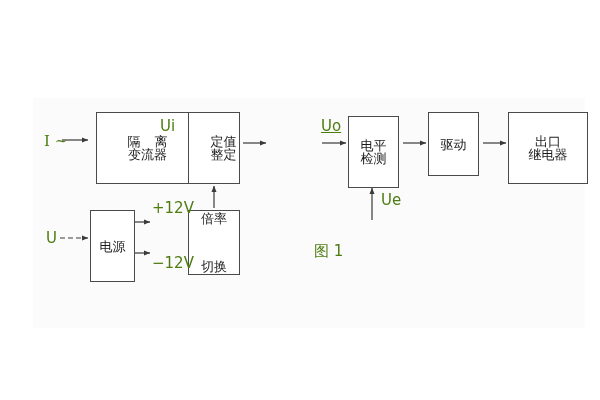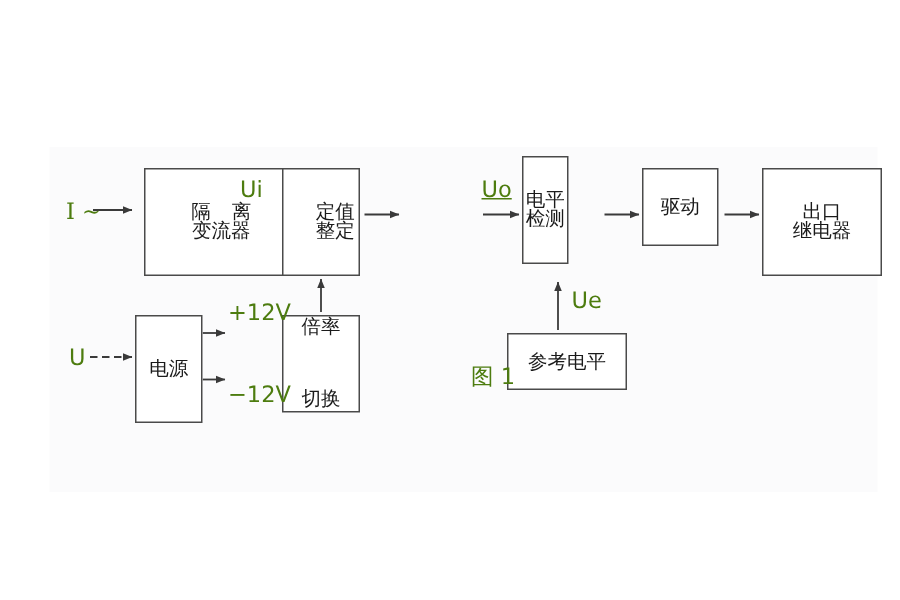--- a/index.html
+++ b/index.html
@@ -114,46 +114,43 @@
     <span class="ln">隔 离</span>
     <span class="ln">变流器</span>
   </div>
 
   <div class="box" style="left:188px; top:112px; width:52px; height:72px;padding-left:19px;">
     <span class="ln">定值</span>
     <span class="ln">整定</span>
   </div>
 
 
-  <div class="box" style="left:348px; top:104px; width:31px; height:72px;">
+  <div class="box" style="left:348px; top:116px; width:51px; height:72px;">
     <span class="ln">电平</span>
     <span class="ln">检测</span>
   </div>
 
-  <div class="box" style="left:428px; top:112px; width:51px; height:52px;">
+  <div class="box" style="left:428px; top:112px; width:51px; height:64px;">
     <span class="ln">驱动</span>
   </div>
 
   <div class="box" style="left:508px; top:112px; width:80px; height:72px;">
     <span class="ln">出口</span>
     <span class="ln">继电器</span>
   </div>
 
   <div class="box" style="left:90px; top:210px; width:45px; height:72px;">
     <span class="ln">电源</span>
   </div>
 
   <div class="box" style="left:188px; top:210px; width:52px; height:65px;gap:35px;">
     <span class="ln">倍率</span>
     <span class="ln">切换</span>
   </div>
 
-  <div class="box" style="left:338px; top:222px; width:80px; height:38px;">
-    <span class="ln">参考电平</span>
-  </div>
 
   <div class="lbl serif" style="left:44px; top:134px;">I ~</div>
   <div class="lbl" style="left:46px; top:231px;">U</div>
   <div class="lbl" style="left:160px; top:119px;">Ui</div>
   <div class="lbl" style="left:321px; top:119px;text-decoration:underline;">Uo</div>
   <div class="lbl" style="left:381px; top:193px;">Ue</div>
   <div class="lbl" style="left:152px; top:201px;">+12V</div>
   <div class="lbl" style="left:152px; top:256px;">−12V</div>
 
   <div class="lbl" style="left:314px; top:244px;">图 1</div>

